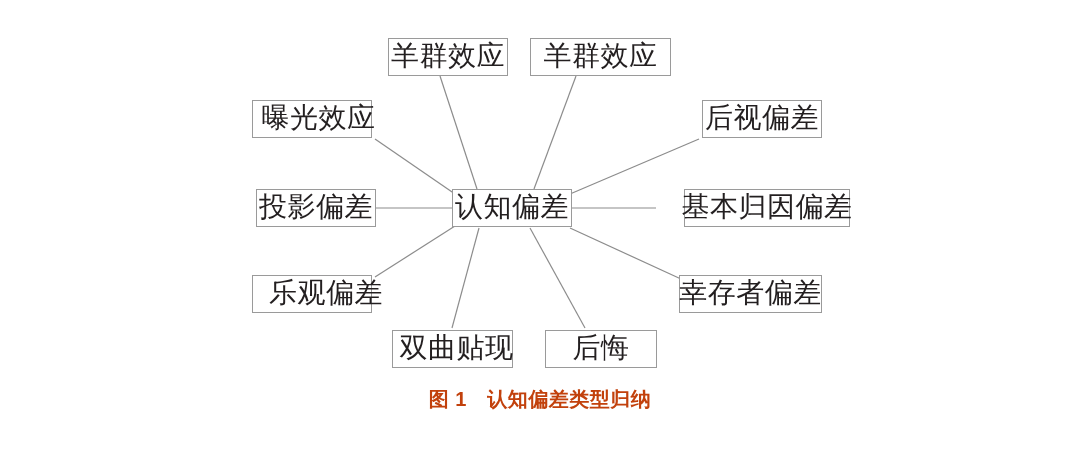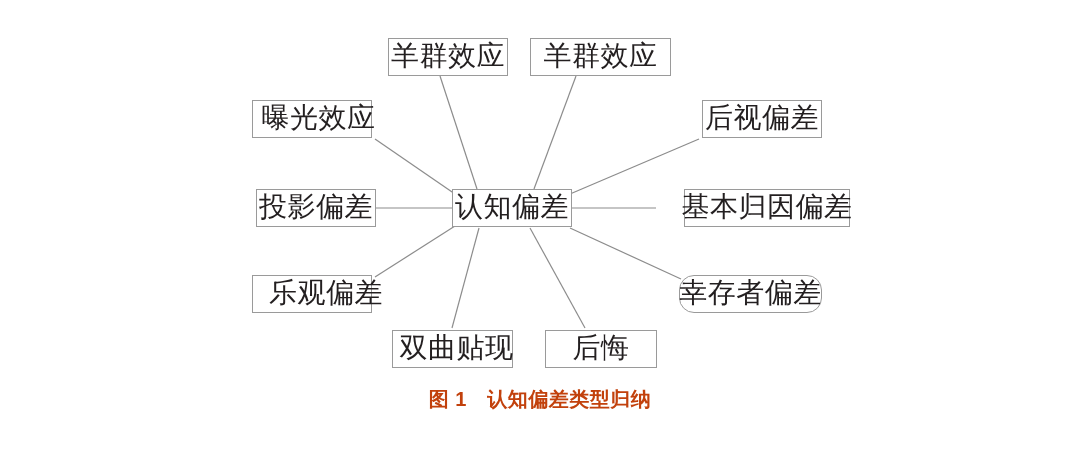--- a/index.html
+++ b/index.html
@@ -94,21 +94,21 @@
       </div>
       <div class="node" style="left: 256px; top: 189px; width: 120px; height: 38px;">
         <span class="node-label">投影偏差</span>
       </div>
       <div class="node" style="left: 656px; top: 189px; width: 166px; height: 38px; margin-left: 28px;">
         <span class="node-label">基本归因偏差</span>
       </div>
       <div class="node" style="left: 252px; top: 275px; width: 120px; height: 38px; padding-left: 28px;">
         <span class="node-label">乐观偏差</span>
       </div>
-      <div class="node" style="left: 679px; top: 275px; width: 143px; height: 38px; border-radius: 15px;">
+      <div class="node" style="left: 679px; top: 275px; width: 143px; height: 38px;">
         <span class="node-label">幸存者偏差</span>
       </div>
       <div class="node" style="left: 392px; top: 330px; width: 121px; height: 38px; padding-left: 8px;">
         <span class="node-label">双曲贴现</span>
       </div>
       <div class="node" style="left: 545px; top: 330px; width: 112px; height: 38px;">
         <span class="node-label">后悔</span>
       </div>
     </div>
 

